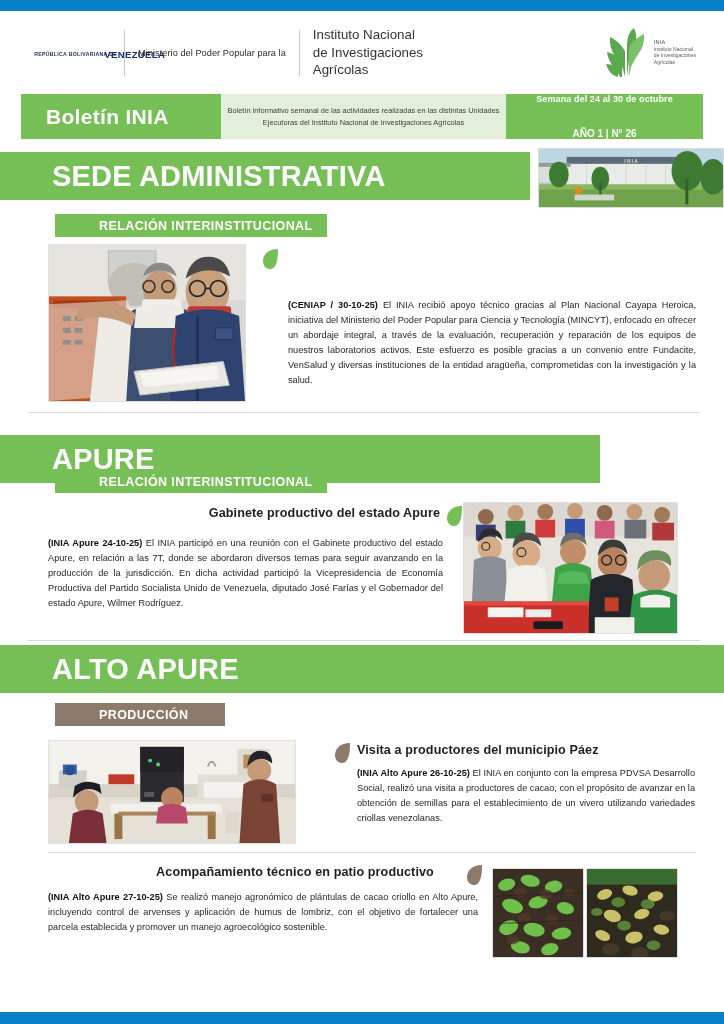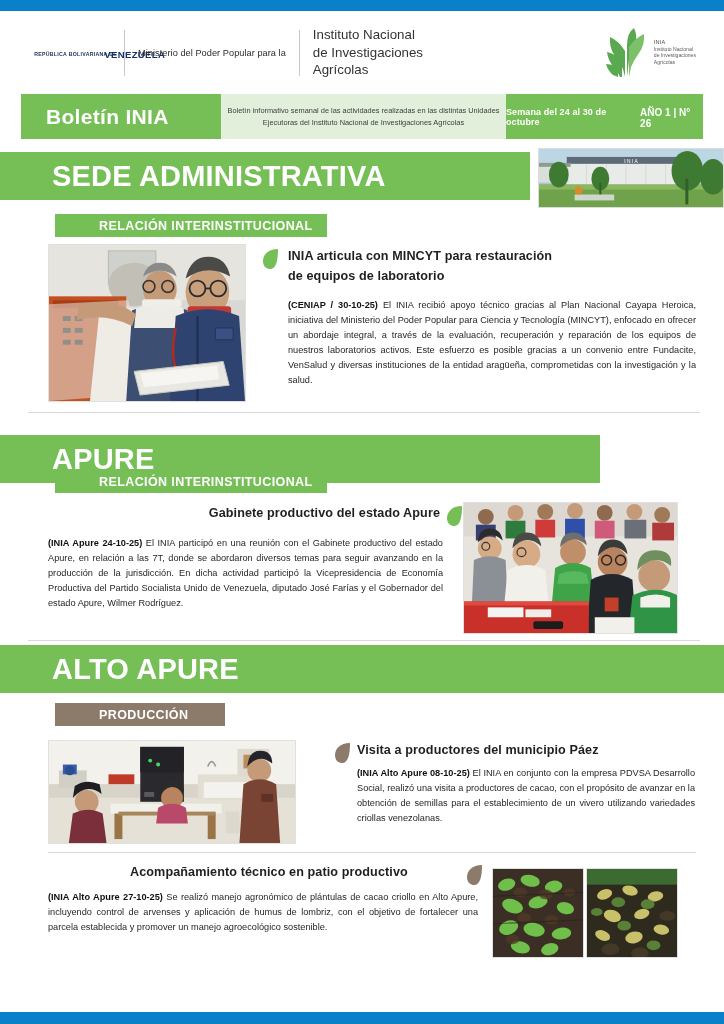--- a/index.html
+++ b/index.html
@@ -102,21 +102,21 @@
   }
   .strip-pale {
     position:absolute; left:221px; top:0; width:285px; height:45px;
     background:#e2efda; display:flex; align-items:center; justify-content:center;
   }
   .strip-pale p {
     font-size:7.4px; color:#3d3d3d; text-align:center; line-height:1.55;
   }
   .strip-week {
     position:absolute; left:506px; top:0; width:197px; height:45px;
-    background:#76bf56; display:flex; flex-direction:row;
+    background:#76bf56; display:flex; flex-direction:column;
     align-items:center; justify-content:space-between;
   }
   .strip-week .l1 { color:#fff; font-size:9px; font-weight:700; letter-spacing:.1px; }
   .strip-week .l2 { color:#fff; font-size:10px; font-weight:700; margin-top:2px; }
 
   
   .banner {
     position:absolute; left:0; height:48px;
     background:#76bf56; display:flex; align-items:center;
   }
@@ -328,24 +328,20 @@
       <polygon points="92,130 170,122 172,136 96,144" fill="#f6f5f1"></polygon>
     </svg>
   </div>
 
   <div class="leaf" style="left:262px; top:248px;">
     <svg viewBox="0 0 17 22">
         <path d="M16 1 C6 1 1 7 1 13 C1 19 5 21 8 21 C14 21 16 13 16 1Z" fill="#76bf56"></path>
       </svg>
   </div>
 
-  <div class="art-title" style="left:288px; top:246px; width:420px;">
-    <div>INIA articula con MINCYT para restauración</div>
-    <div>de equipos de laboratorio</div>
-  </div>
 
   <div class="art-body" style="left:288px; top:298px; width:408px;">
     <b>(CENIAP / 30-10-25)</b><span> El INIA recibió apoyo técnico gracias al Plan Nacional Cayapa Heroica, iniciativa del Ministerio del Poder Popular para Ciencia y Tecnología (MINCYT), enfocado en ofrecer un abordaje integral, a través de la evaluación, recuperación y reparación de los equipos de nuestros laboratorios activos. Este esfuerzo es posible gracias a un convenio entre Fundacite, VenSalud y diversas instituciones de la entidad aragüeña, comprometidas con la investigación y la salud.</span>
   </div>
 
   <div class="divider" style="left:28px; top:412px; width:672px;"></div>
 
   <div class="banner" style="top:435px; width:600px;">
     <h2>APURE</h2>
   </div>
@@ -487,26 +483,26 @@
     <svg viewBox="0 0 17 22">
         <path d="M16 1 C6 1 1 7 1 13 C1 19 5 21 8 21 C14 21 16 13 16 1Z" fill="#8c7b6b"></path>
       </svg>
   </div>
 
   <div class="art-title" style="left:357px; top:740px; width:340px;">
     <div>Visita a productores del municipio Páez</div>
   </div>
 
   <div class="art-body" style="left:357px; top:766px; width:338px;">
-    <b>(INIA Alto Apure 08-10-25)</b><span> El INIA en conjunto con la empresa PDVSA Desarrollo Social, realizó una visita a productores de cacao, con el propósito de avanzar en la obtención de semillas para el establecimiento de un vivero utilizando variedades criollas venezolanas.</span>
+    <b>(INIA Alto Apure 26-10-25)</b><span> El INIA en conjunto con la empresa PDVSA Desarrollo Social, realizó una visita a productores de cacao, con el propósito de avanzar en la obtención de semillas para el establecimiento de un vivero utilizando variedades criollas venezolanas.</span>
   </div>
 
   <div class="divider" style="left:48px; top:852px; width:648px;"></div>
 
-  <div class="art-title" style="left:130px; top:862px; width:330px; text-align:left;">
+  <div class="art-title" style="left:130px; top:862px; width:330px; text-align:center;">
     <div>Acompañamiento técnico en patio productivo</div>
   </div>
 
   <div class="leaf" style="left:466px; top:864px;">
     <svg viewBox="0 0 17 22">
         <path d="M16 1 C6 1 1 7 1 13 C1 19 5 21 8 21 C14 21 16 13 16 1Z" fill="#8c7b6b"></path>
       </svg>
   </div>
 
   <div class="art-body" style="left:48px; top:890px; width:430px;">

